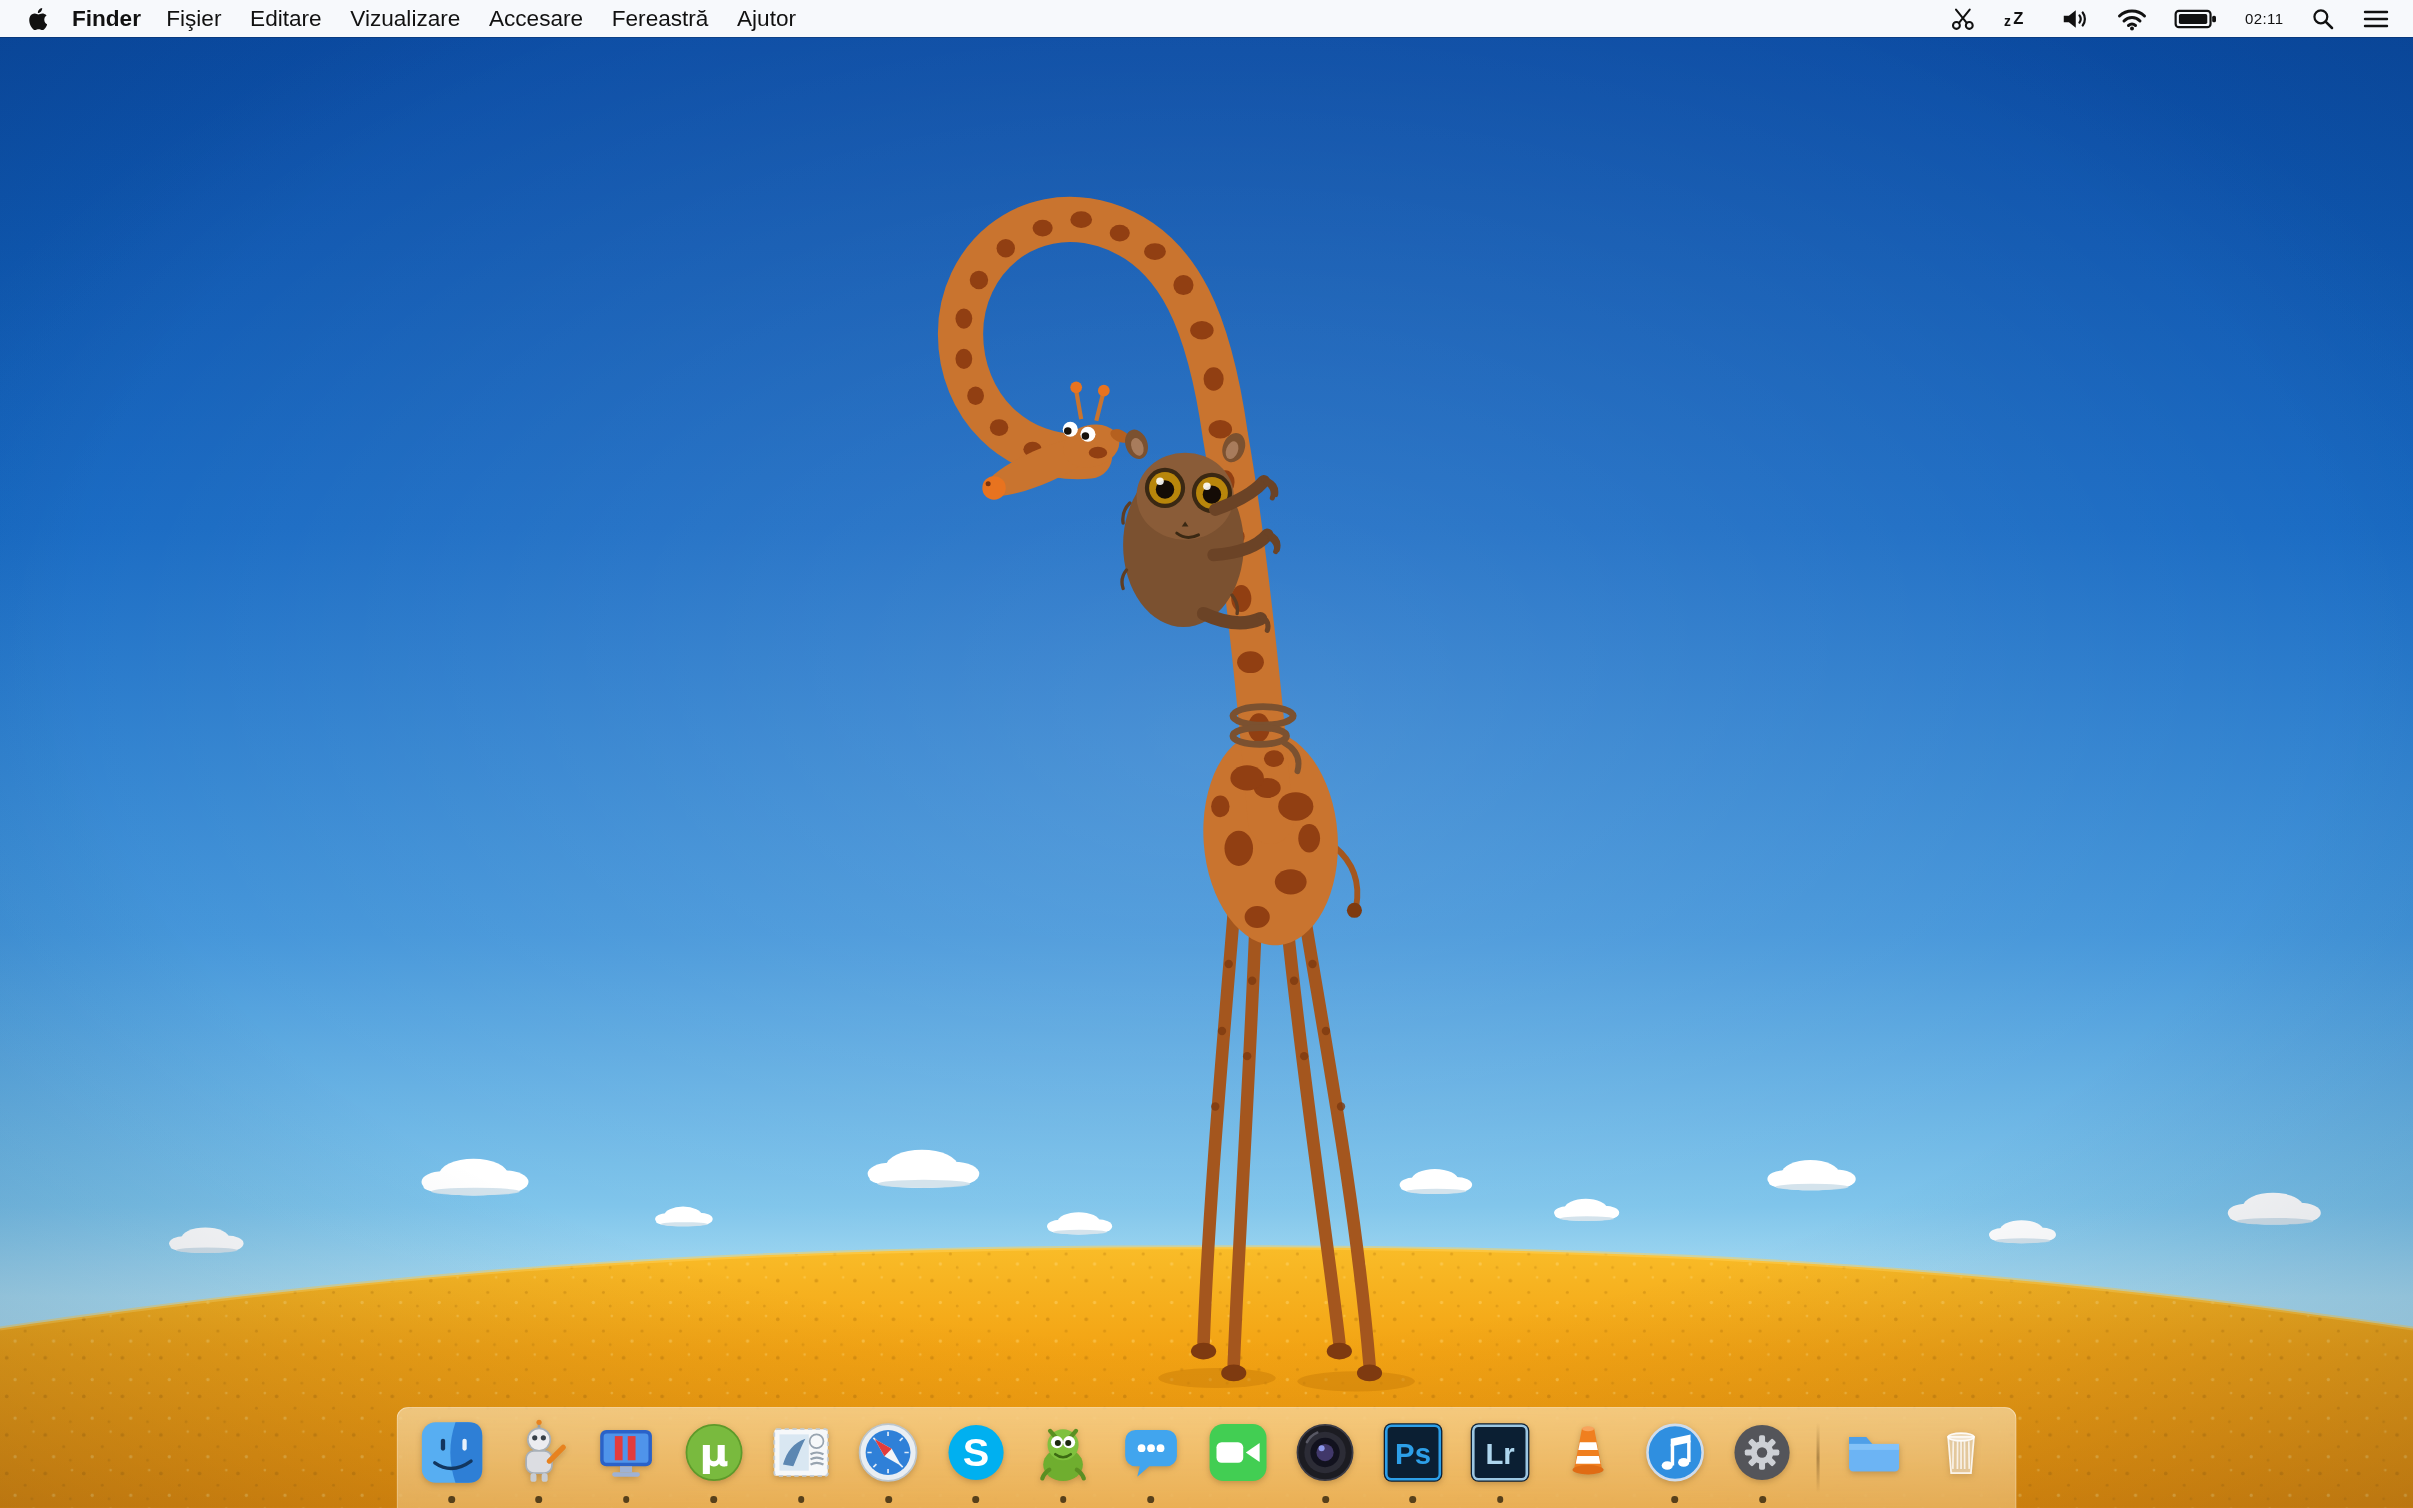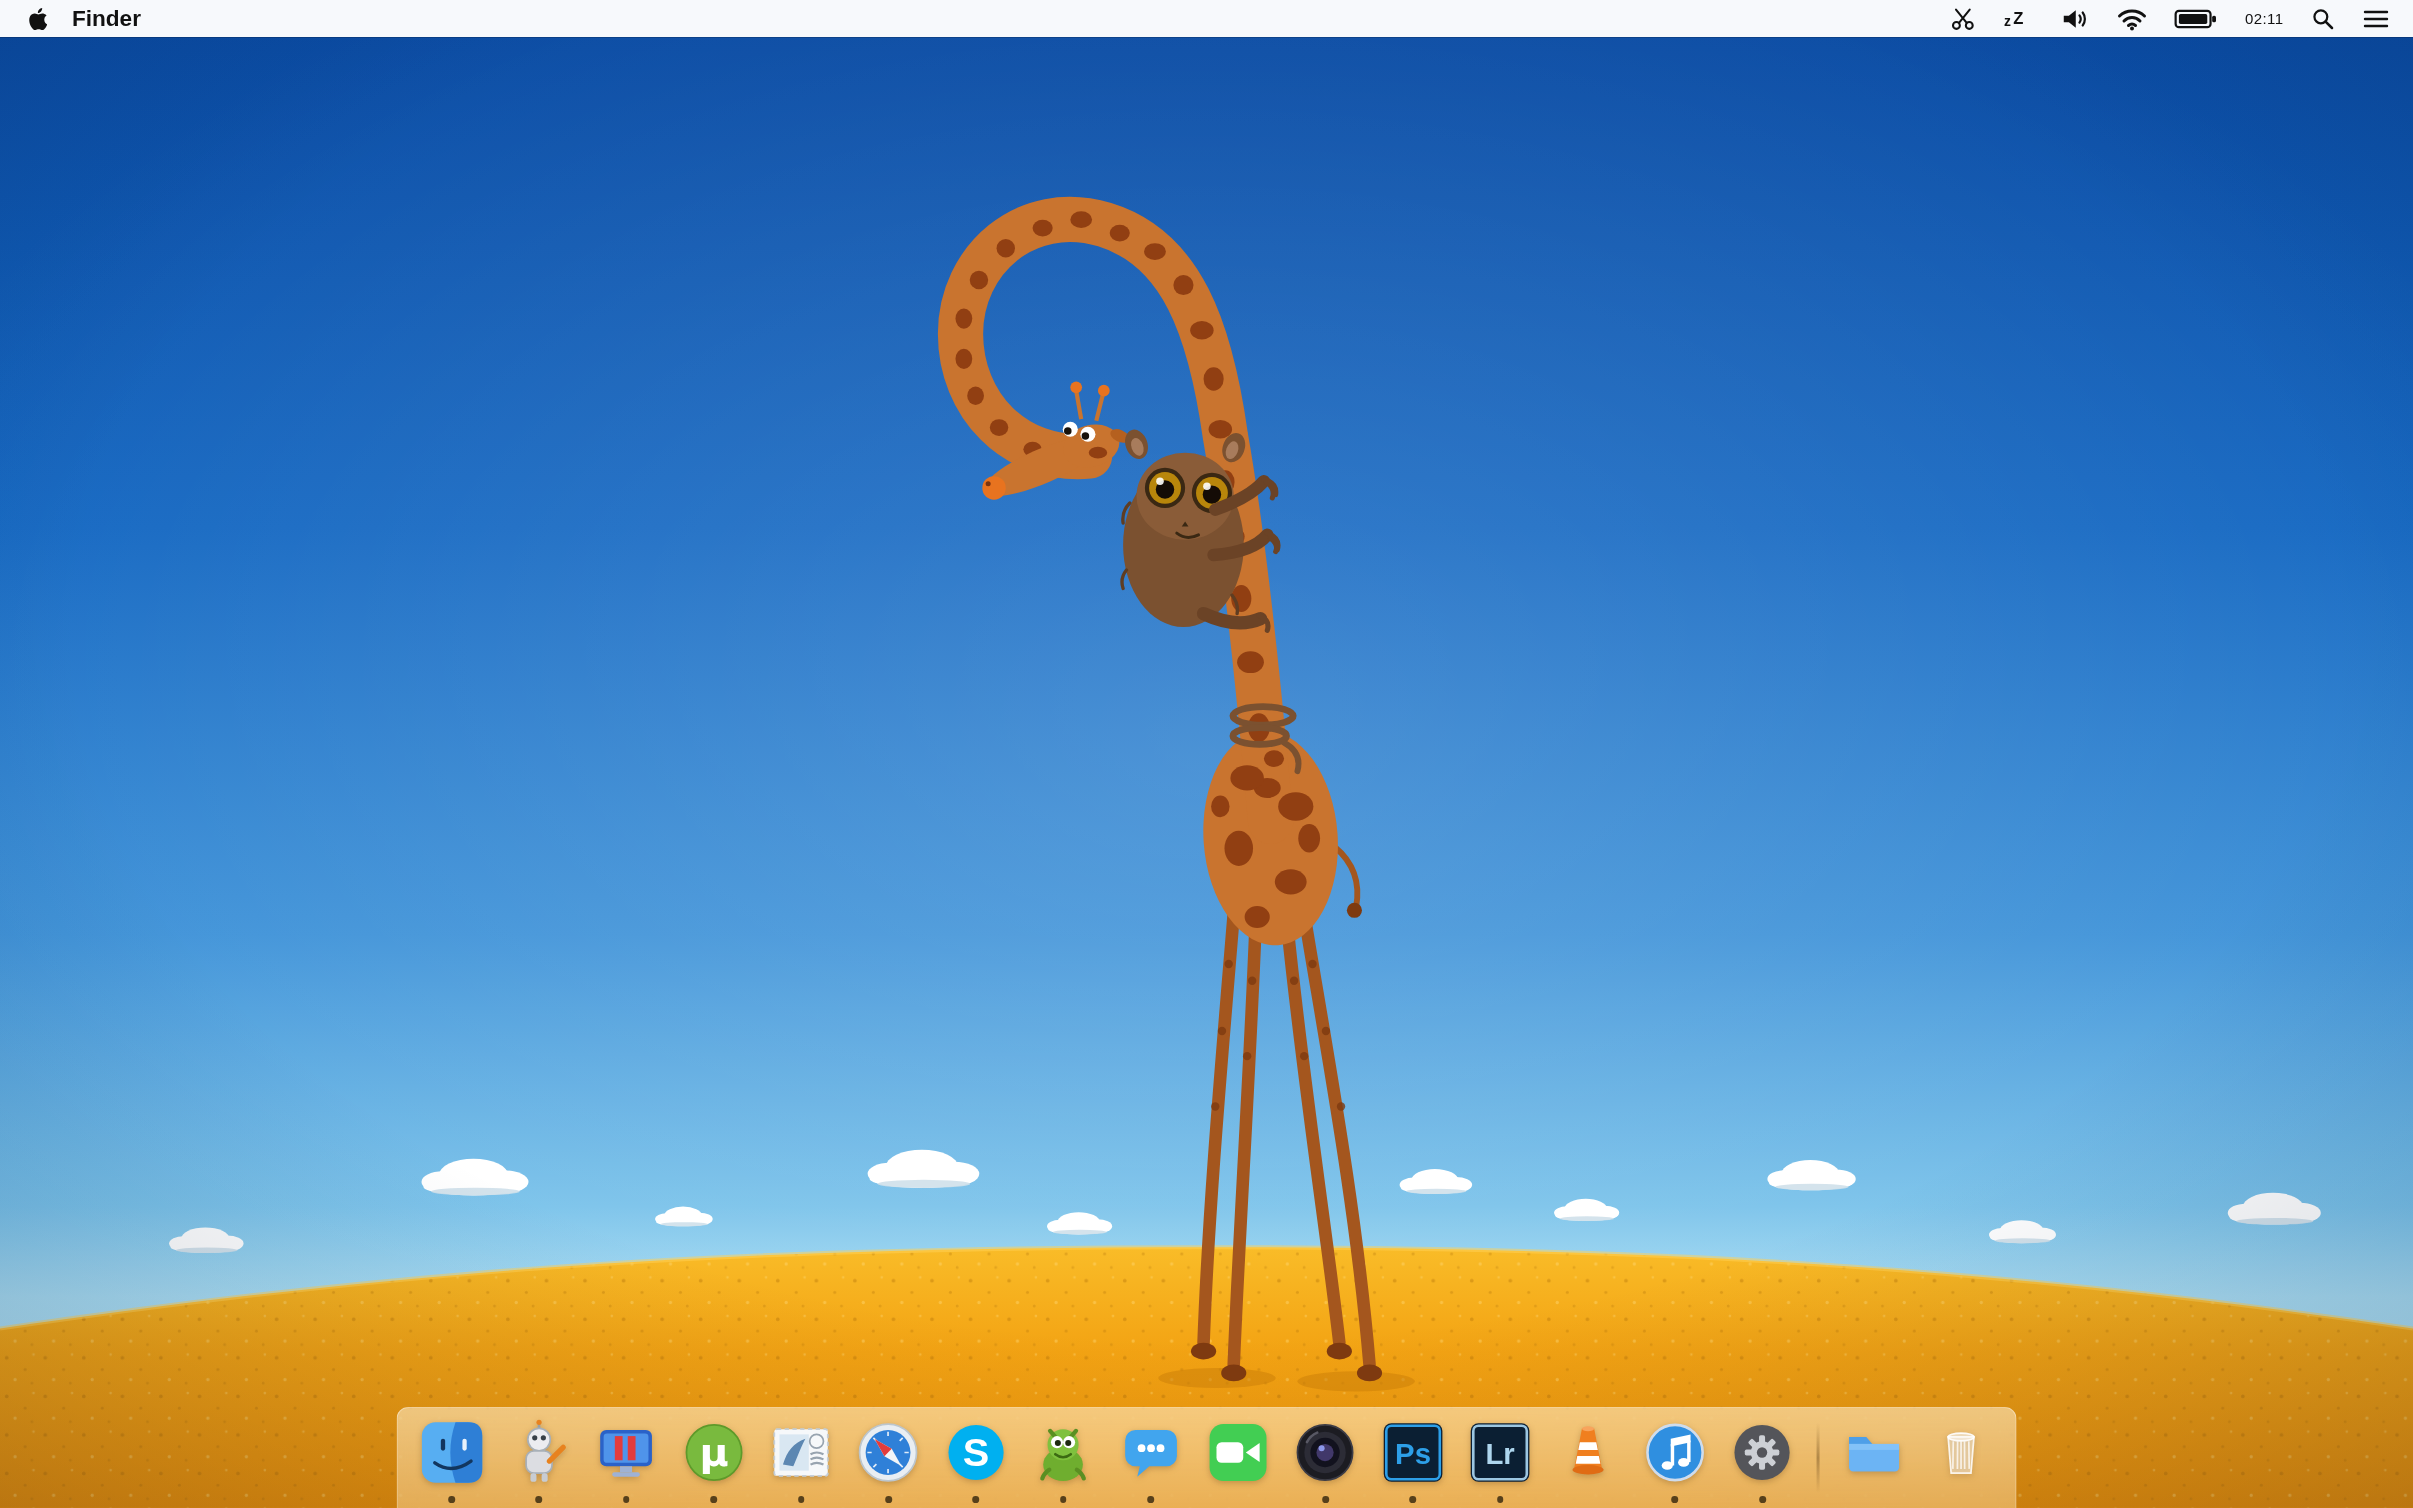--- a/index.html
+++ b/index.html
@@ -210,20 +210,28 @@
   </g>
 </svg>
 
 <div class="menubar">
   <span class="apple">
     <svg viewBox="0 0 20 24" width="18.4" height="22">
       <path fill="#111" d="M13.1 3.7c.8-1 1.4-2.4 1.2-3.7-1.2.1-2.6.8-3.4 1.8-.8.9-1.4 2.3-1.2 3.6 1.3.1 2.6-.7 3.4-1.7zM16.6 12.8c0-3 2.5-4.4 2.6-4.5-1.4-2.1-3.6-2.4-4.4-2.4-1.9-.2-3.6 1.1-4.6 1.1-1 0-2.4-1.1-4-1-2 0-3.9 1.2-5 3-2.1 3.7-.5 9.1 1.5 12.1 1 1.4 2.2 3.1 3.8 3 1.5-.1 2.1-1 4-1s2.4 1 4 1 2.7-1.5 3.7-2.9c1.2-1.7 1.6-3.3 1.7-3.4-.1-.1-3.3-1.3-3.3-5z"></path>
     </svg>
   </span>
   <span class="appname">Finder</span>
+  <span class="menu-list" id="menu-list">
+      <span class="menu-item">Fişier</span>
+      <span class="menu-item">Editare</span>
+      <span class="menu-item">Vizualizare</span>
+      <span class="menu-item">Accesare</span>
+      <span class="menu-item">Fereastră</span>
+      <span class="menu-item">Ajutor</span>
+    </span>
 
   <span class="mb-right">
     <span id="status-pre" style="display:flex;align-items:center;gap:27px">
         <span class="mb-icon">
           <svg viewBox="0 0 30 28">
             <circle cx="7.5" cy="21.5" r="4" fill="none" stroke="#111" stroke-width="2.4"></circle>
             <circle cx="22.5" cy="21.5" r="4" fill="none" stroke="#111" stroke-width="2.4"></circle>
             <path d="M10.5 18.5 L23 3 M19.5 18.5 L7 3" stroke="#111" stroke-width="2.4" stroke-linecap="round"></path>
           </svg>
         </span>

